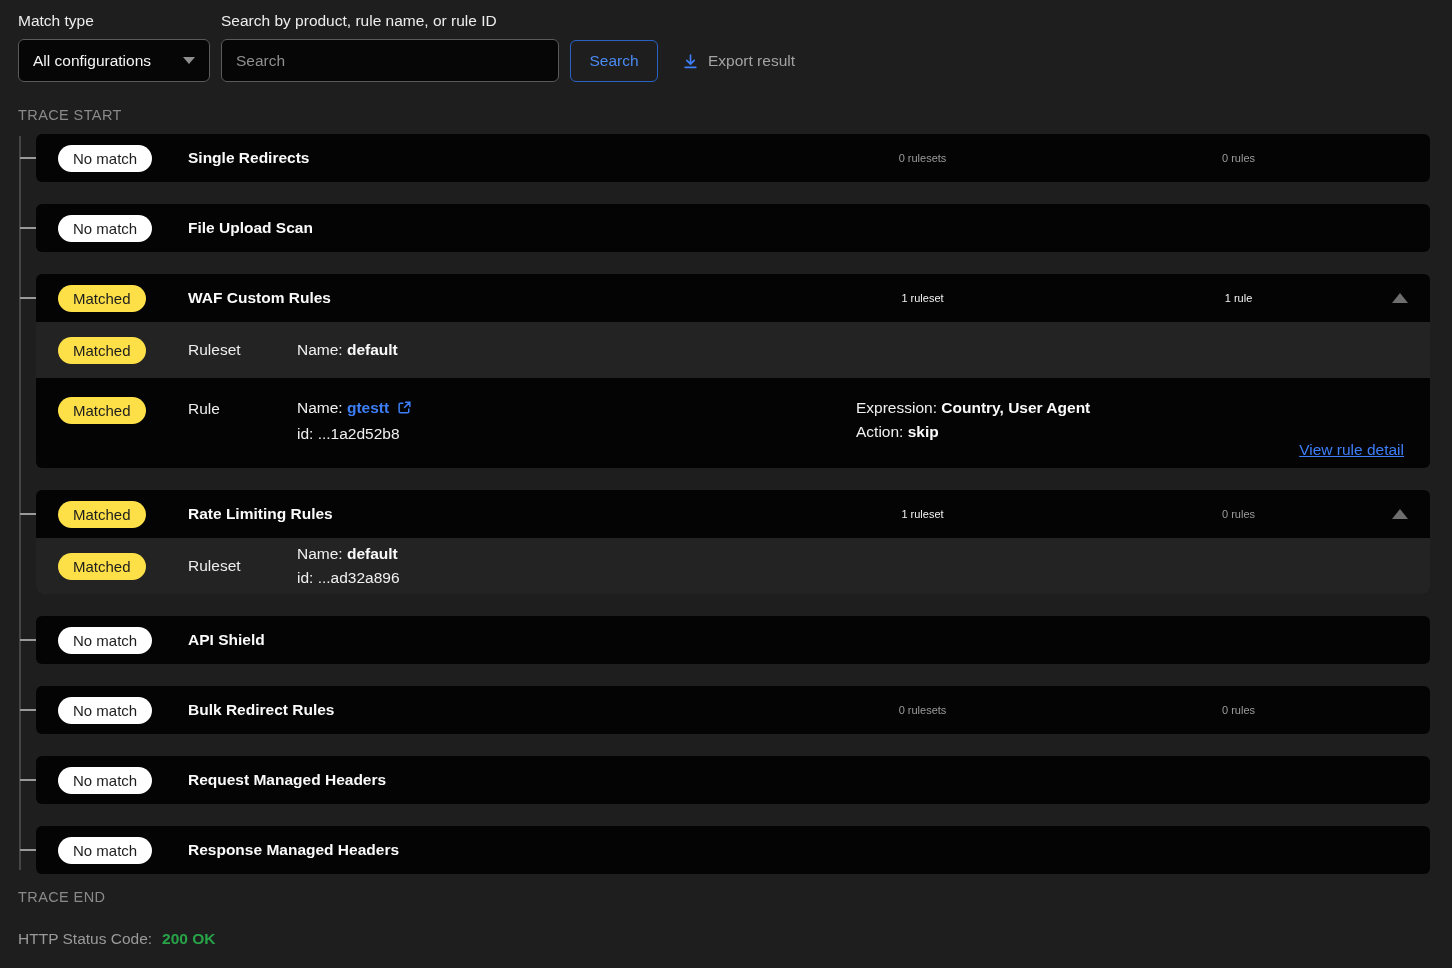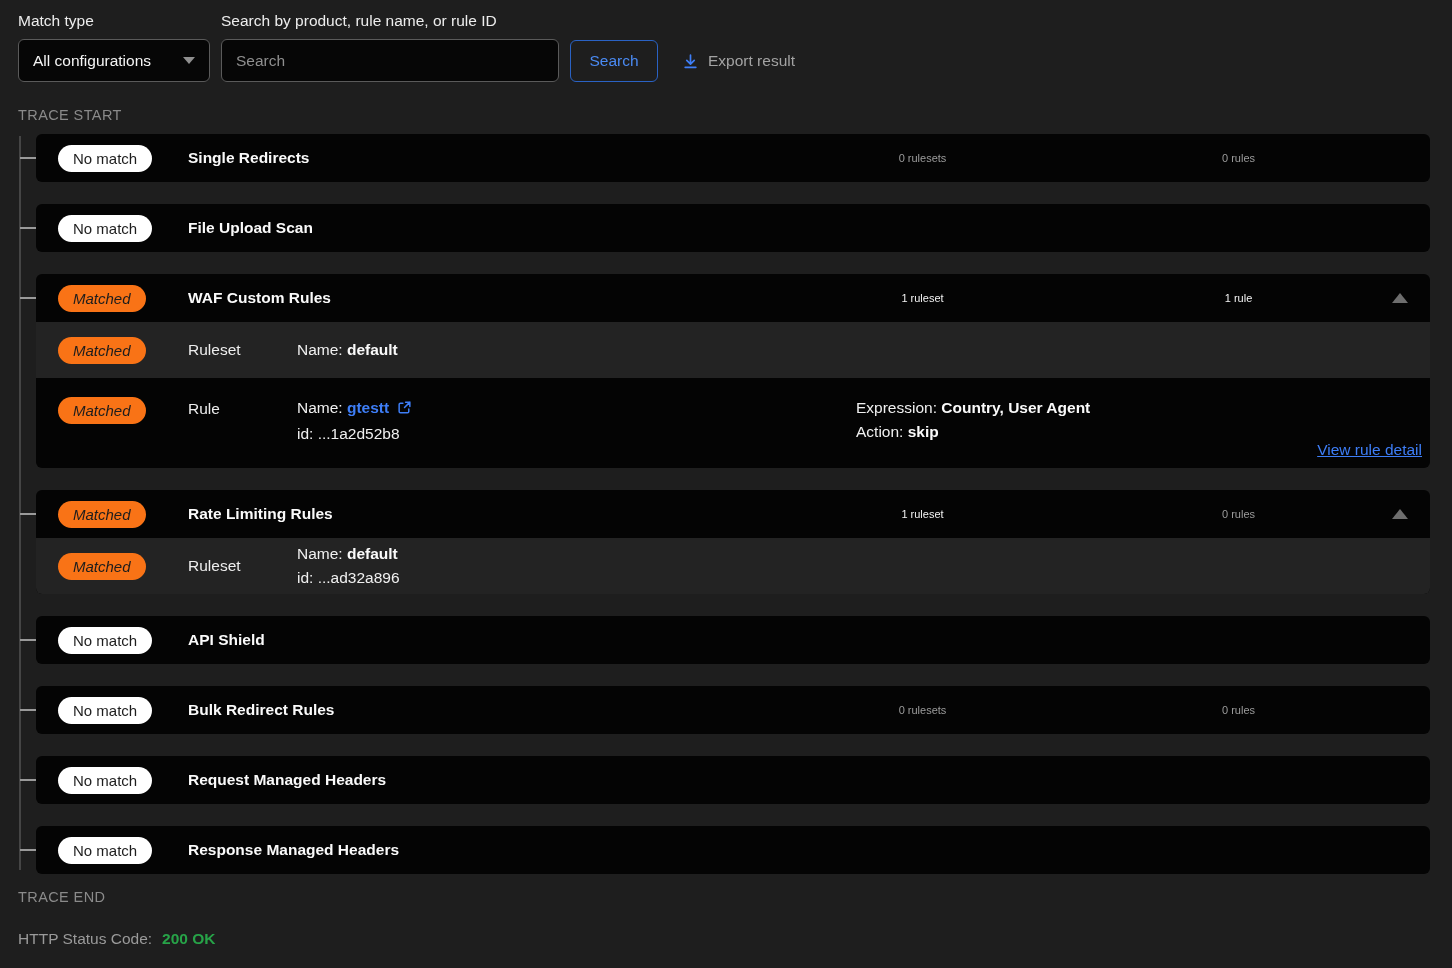--- a/index.html
+++ b/index.html
@@ -59,21 +59,21 @@
   .sec-header {
     display:grid; grid-template-columns:130px 562px 345px 1fr 26px;
     align-items:center; height:48px; padding:0 22px;
   }
   .sec-header.clickable { cursor:pointer; }
   .badge {
     display:inline-block; padding:5px 15px; border-radius:999px;
     font-size:15px; color:#1d1d1d; justify-self:start; white-space:nowrap;
   }
   .badge.red { background:#ffffff; }
-  .badge.green { background:#f97316;font-style:italic; }
+  .badge.green { background:#fde047; }
   .prod-name { font-weight:700; color:#fafafa; font-size:15.5px; }
   .count { color:#9c9c9c; font-size:11px;text-align:center; }
   .count.active { color:#f2f2f2; }
   .tri-up {
     width:0; height:0; border-left:8px solid transparent; border-right:8px solid transparent;
     border-bottom:10px solid #6e6e6e; justify-self:end; cursor:pointer;
   }
 
   
   .sub-row {
@@ -83,21 +83,21 @@
   .sub-row.alt { background:#232323; }
   .sub-row.tall { min-height:90px; align-items:start; padding-top:10px; position:relative; }
   .sub-row.tall .badge { margin-top:9px; }
   .sub-row.tall .sub-type { margin-top:12px; }
   .sub-type { color:#ededed; font-size:15.5px; }
   .kv { line-height:24px; font-size:15.5px; color:#f0f0f0; }
   .kv b { font-weight:700; color:#fafafa; }
   .rule-link { color:#3e7ef7; font-weight:700; text-decoration:none; cursor:pointer; }
   .ext-icon { display:inline-block; vertical-align:-2px; margin-left:8px; }
   .detail-link {
-    position:absolute; right:8px; bottom:9px; color:#3e7ef7; font-size:15.5px;
+    position:absolute; right:26px; bottom:9px; color:#3e7ef7; font-size:15.5px;
     text-decoration:underline; cursor:pointer;
   }
 
   
   .status-line { margin-top:25px; display:flex; align-items:center; font-size:15.5px; }
   .status-label { color:#9a9a9a; }
   .status-value { color:#27a348; font-weight:700; margin-left:10px; }
 </style>
 </head>
 <body>

